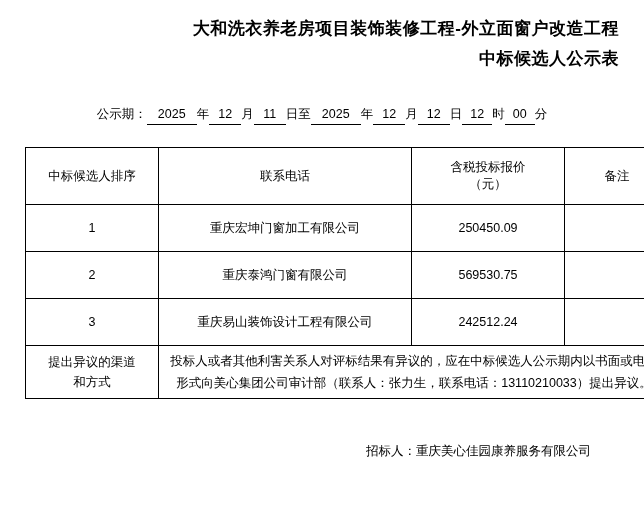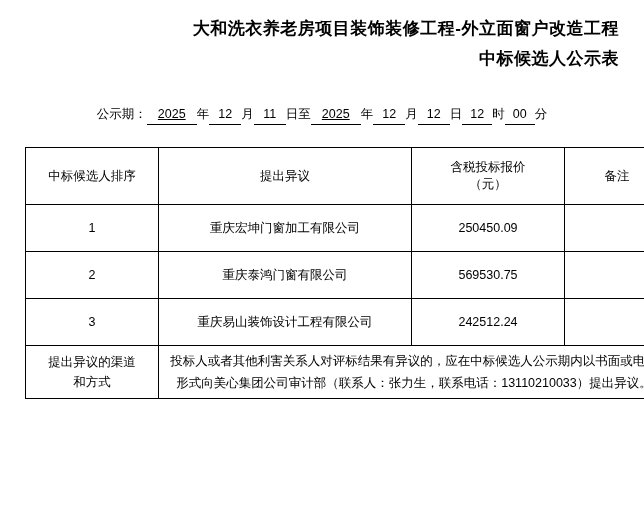--- a/index.html
+++ b/index.html
@@ -38,21 +38,21 @@
     font-size: 12.5px;
     line-height: 20px;
     white-space: nowrap;
   }
   .notice-period .fill {
     display: inline-block;
     border-bottom: 1px solid #000;
     padding: 0 5px;
     text-align: center;
   }
-  .w-date { min-width: 40px; text-decoration: underline; }
+  .w-date { min-width: 40px; }
   .w-num { min-width: 22px; }
   .w-num2 { min-width: 20px; }
 
   table.bid-table {
     margin: 22px auto 0 auto;
     border-collapse: collapse;
     width: 592px;
     table-layout: fixed;
   }
   table.bid-table td, table.bid-table th {
@@ -108,21 +108,21 @@
   </div>
 
   <div class="notice-period">
     <span>公示期：</span><span class="fill w-date">2025</span><span>年</span><span class="fill w-num">12</span><span>月</span><span class="fill w-num">11</span><span>日至</span><span class="fill w-date">2025</span><span>年</span><span class="fill w-num">12</span><span>月</span><span class="fill w-num">12</span><span>日</span><span class="fill w-num2">12</span><span>时</span><span class="fill w-num2">00</span><span>分</span>
   </div>
 
   <table class="bid-table">
     <thead>
       <tr>
         <td class="col-rank">中标候选人排序</td>
-        <td class="col-unit">提出异议</td>
+        <td class="col-unit">联系电话</td>
         <td class="col-price">
           <div>含税投标报价</div>
           <div>（元）</div>
         </td>
         <td class="col-remark">备注</td>
       </tr>
     </thead>
     <tbody>
       <tr>
         <td>1</td>
@@ -146,15 +146,16 @@
         <td class="objection-label">
           <div>提出异议的渠道</div>
           <div>和方式</div>
         </td>
         <td class="objection-text" colspan="3">投标人或者其他利害关系人对评标结果有异议的，应在中标候选人公示期内以书面或电话形式向美心集团公司审计部（联系人：张力生，联系电话：13110210033）提出异议。</td>
       </tr>
     </tbody>
   </table>
 
   <div class="footer">
+    <div>招标人：重庆美心佳园康养服务有限公司</div>
   </div>
 
 </div>
 
 </body></html>

